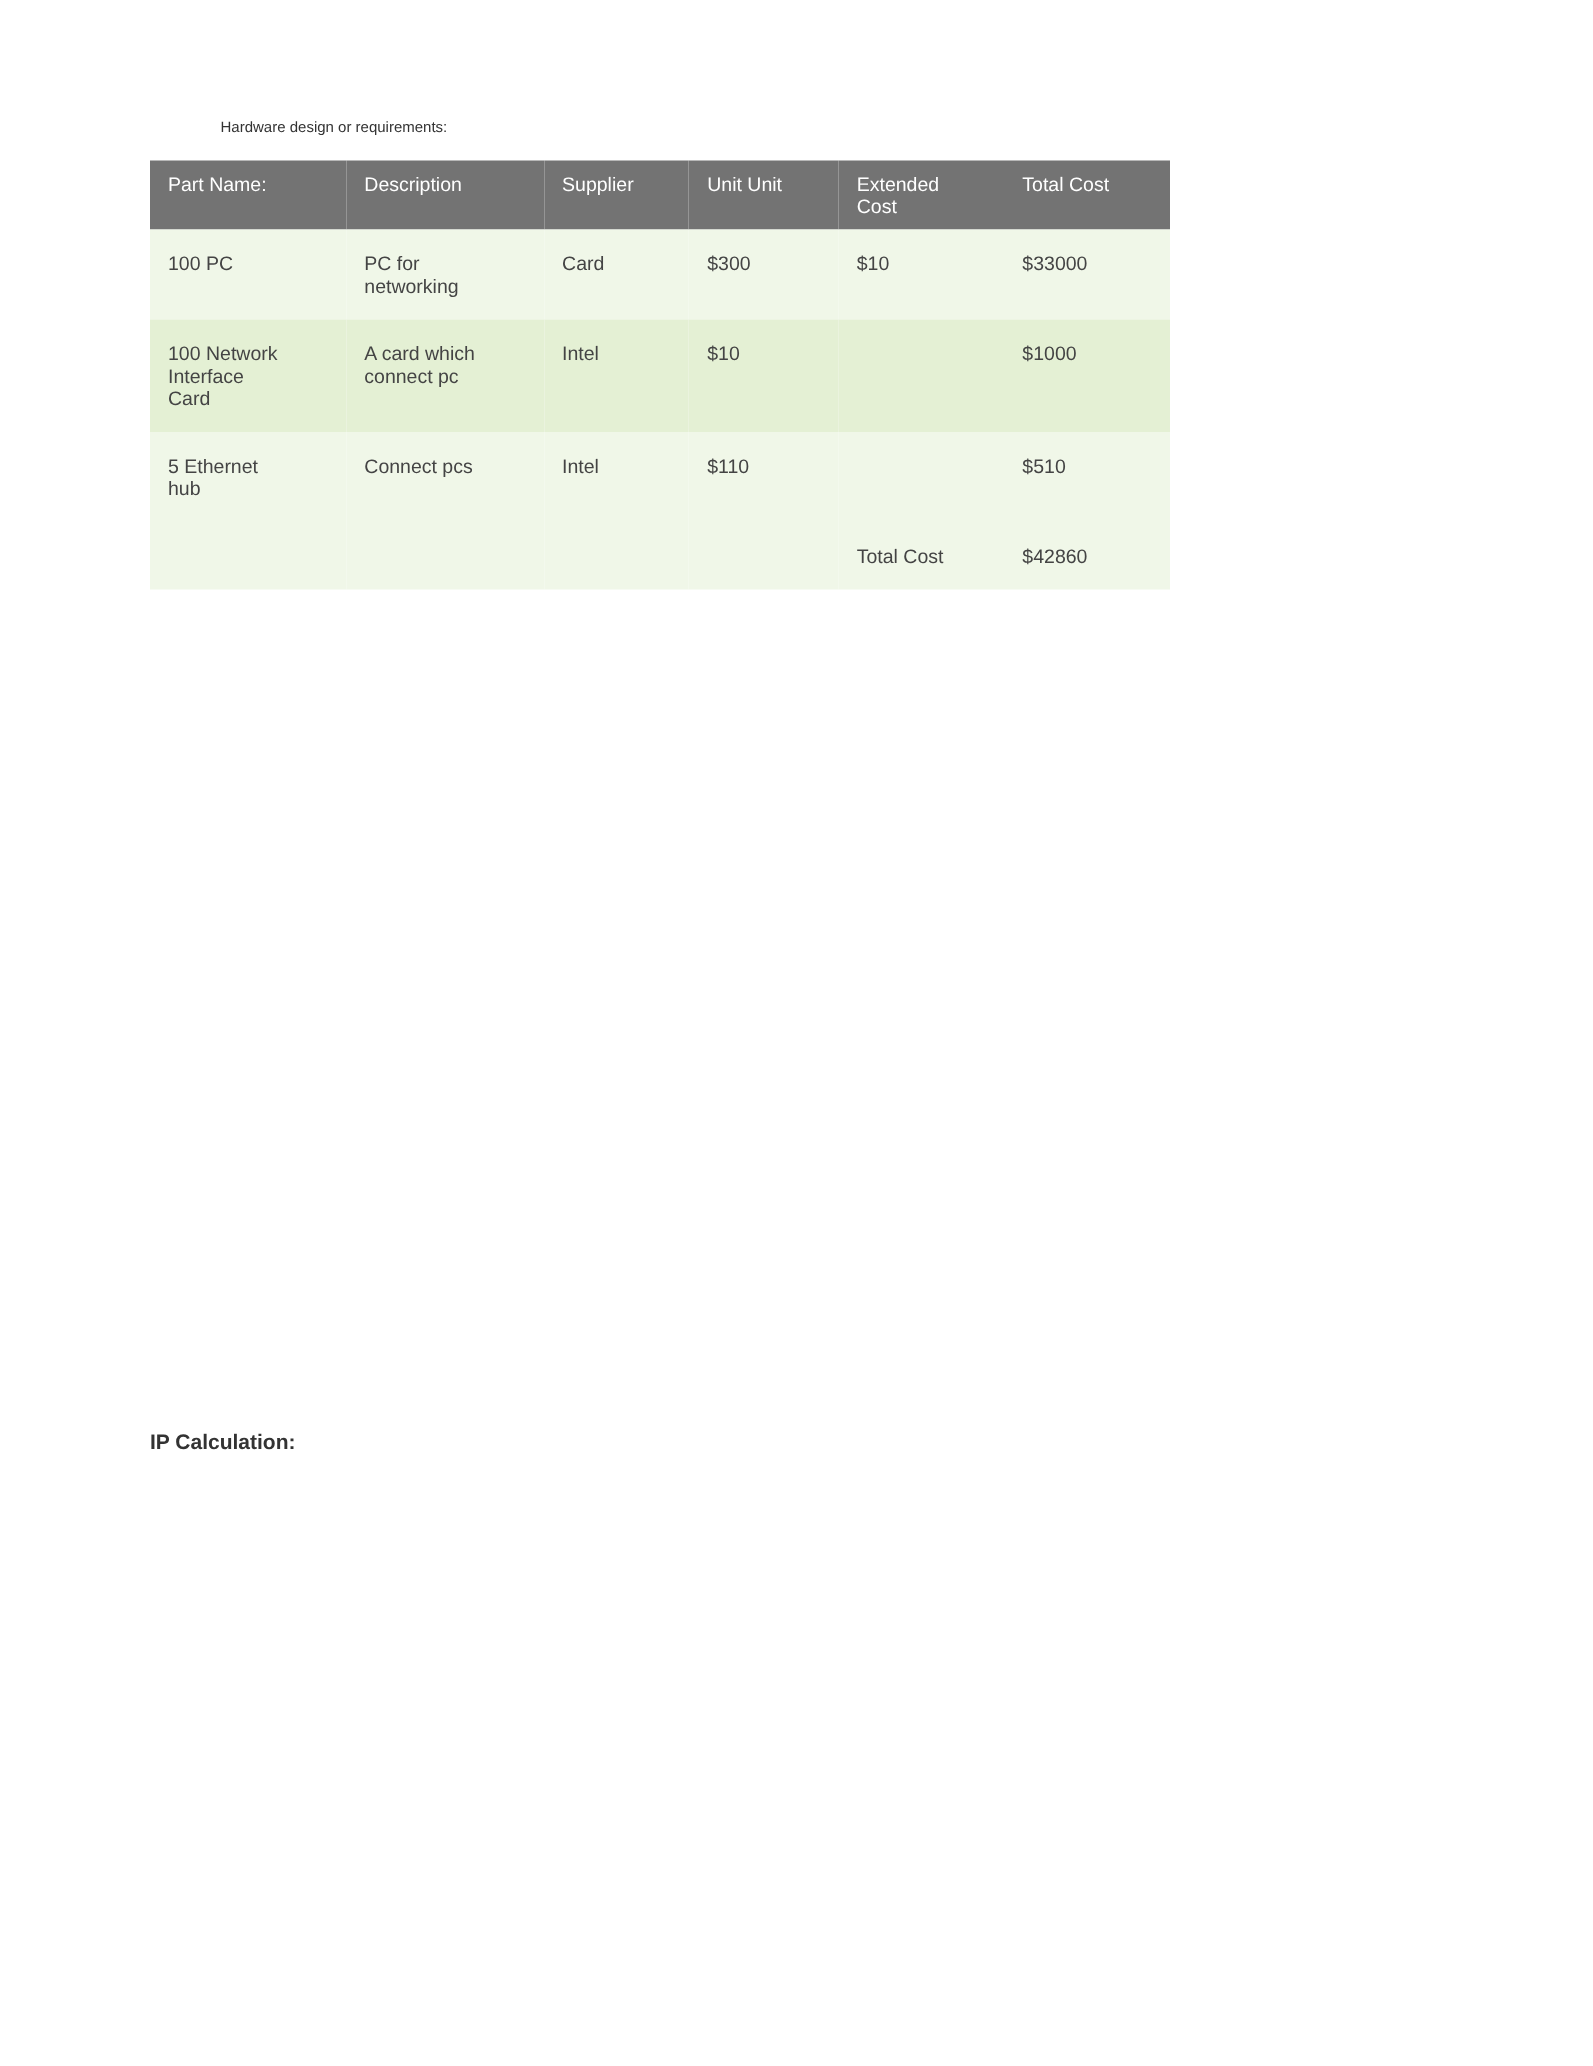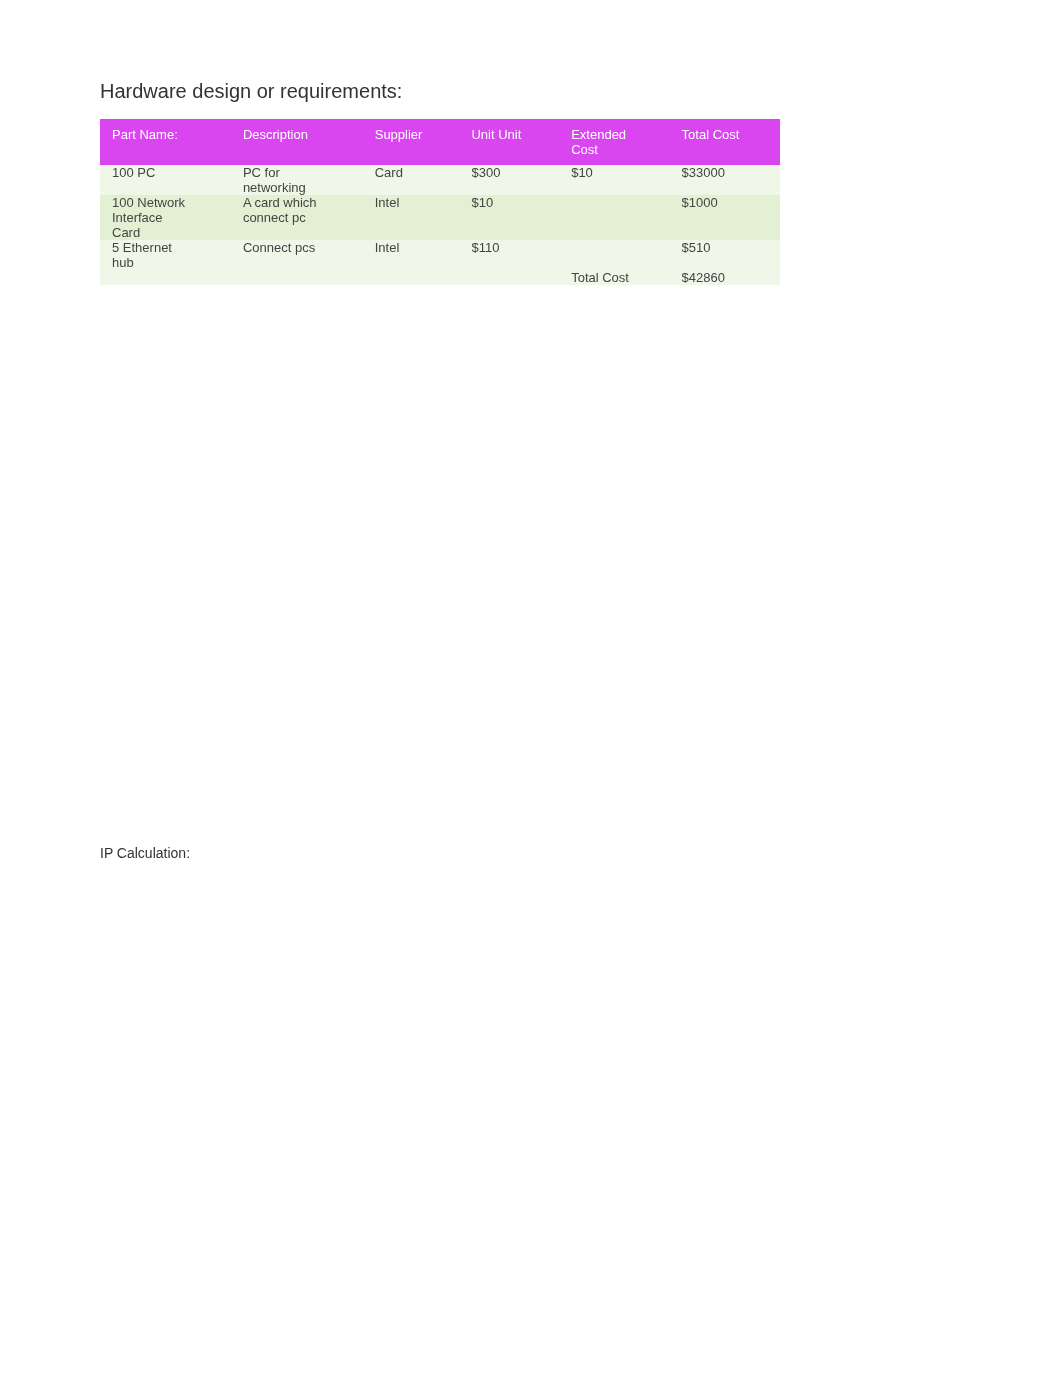--- a/index.html
+++ b/index.html
@@ -12,43 +12,44 @@
       background: #ffffff;
       font-family: Arial, sans-serif;
       font-size: 14px;
       color: #333333;
       width: 1062px;
       min-height: 1377px;
       padding: 80px 100px;
     }
 
     .section-label {
-      font-size: 20px;
+      font-size: 10px;
       color: #333333;
       margin-bottom: 16px;
+      margin-left: 47px;
     }
 
     .hardware-table {
       border-collapse: collapse;
       width: 680px;
       margin-bottom: 40px;
     }
 
     .hardware-table th {
-      background-color: #d946ef;
+      background-color: #737373;
       color: #ffffff;
       font-weight: normal;
       padding: 8px 12px;
       text-align: left;
       font-size: 13px;
       vertical-align: top;
     }
 
     .hardware-table td {
-      padding: 0 12px;
+      padding: 15px 12px;
       font-size: 13px;
       vertical-align: top;
       color: #444444;
     }
 
     .hardware-table tr:nth-child(odd) td {
       background-color: #f0f7e8;
     }
 
     .hardware-table tr:nth-child(even) td {
@@ -61,20 +62,21 @@
       color: #444444;
     }
 
     .ip-section {
       margin-top: 560px;
     }
 
     .ip-label {
       font-size: 14px;
       color: #333333;
+      font-weight: bold;
     }
   </style>
 </head>
 <body>
 
 <div>
   <p class="section-label">Hardware design or requirements:</p>
 
   <table class="hardware-table">
     <thead>

